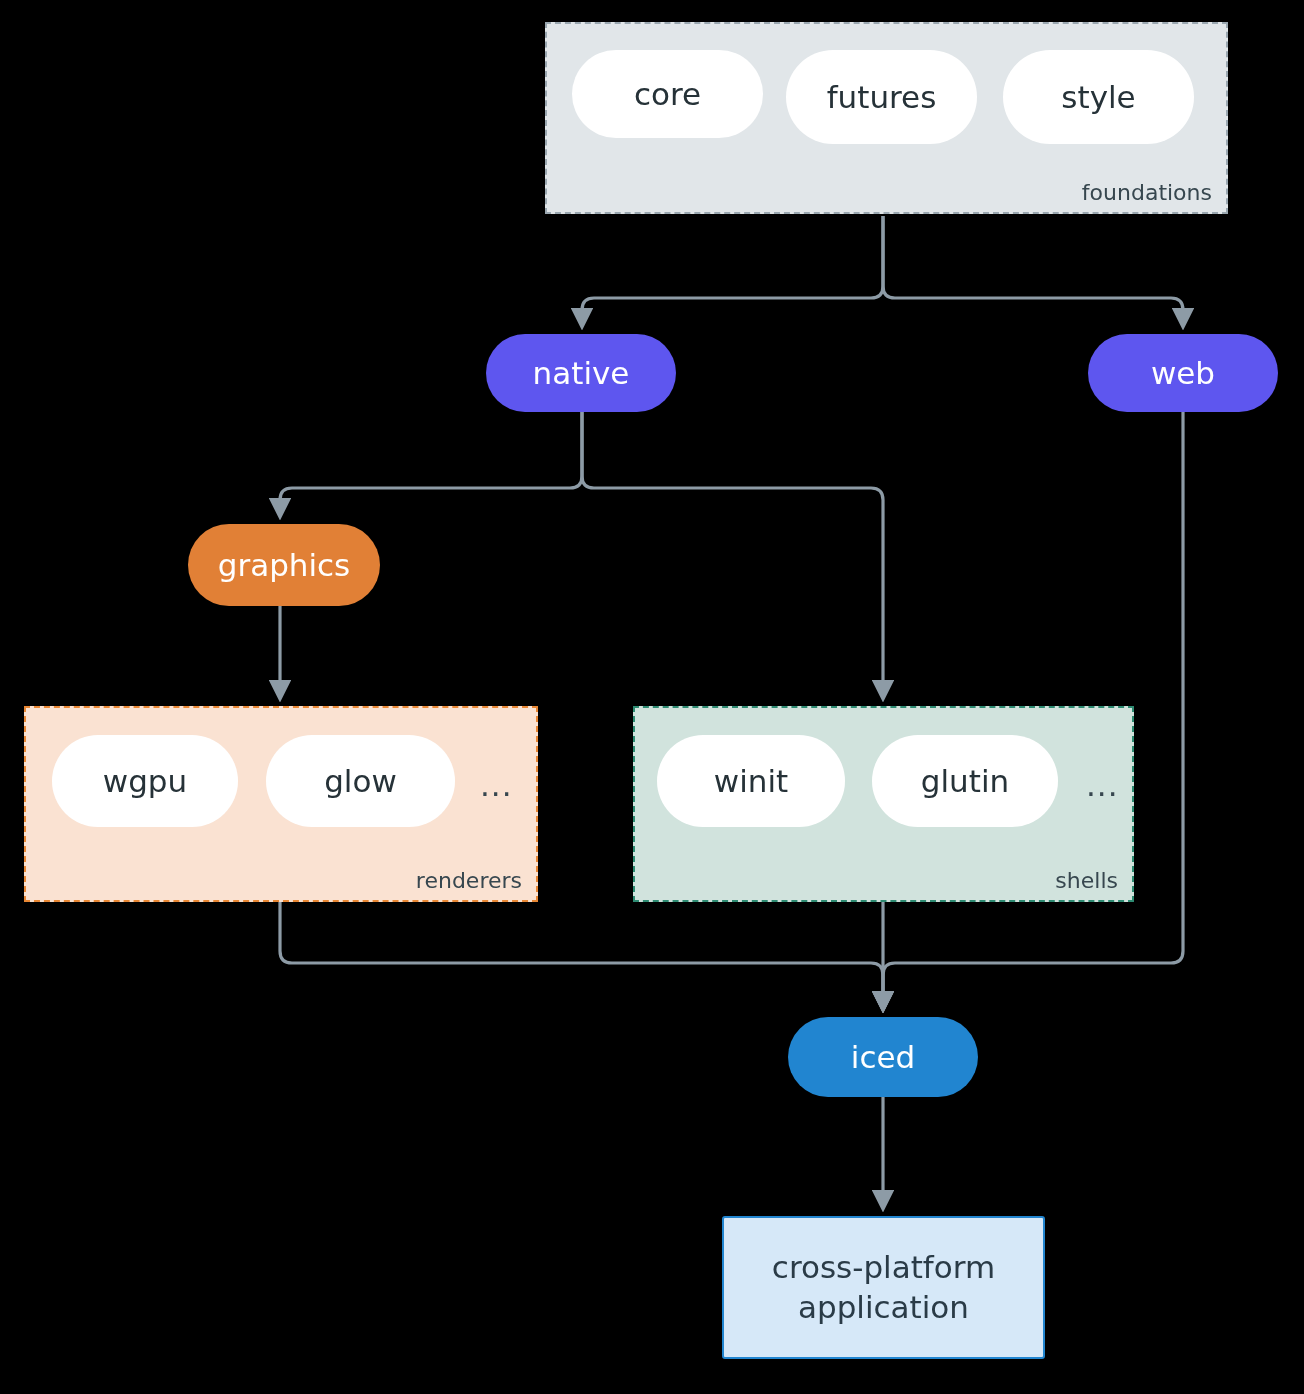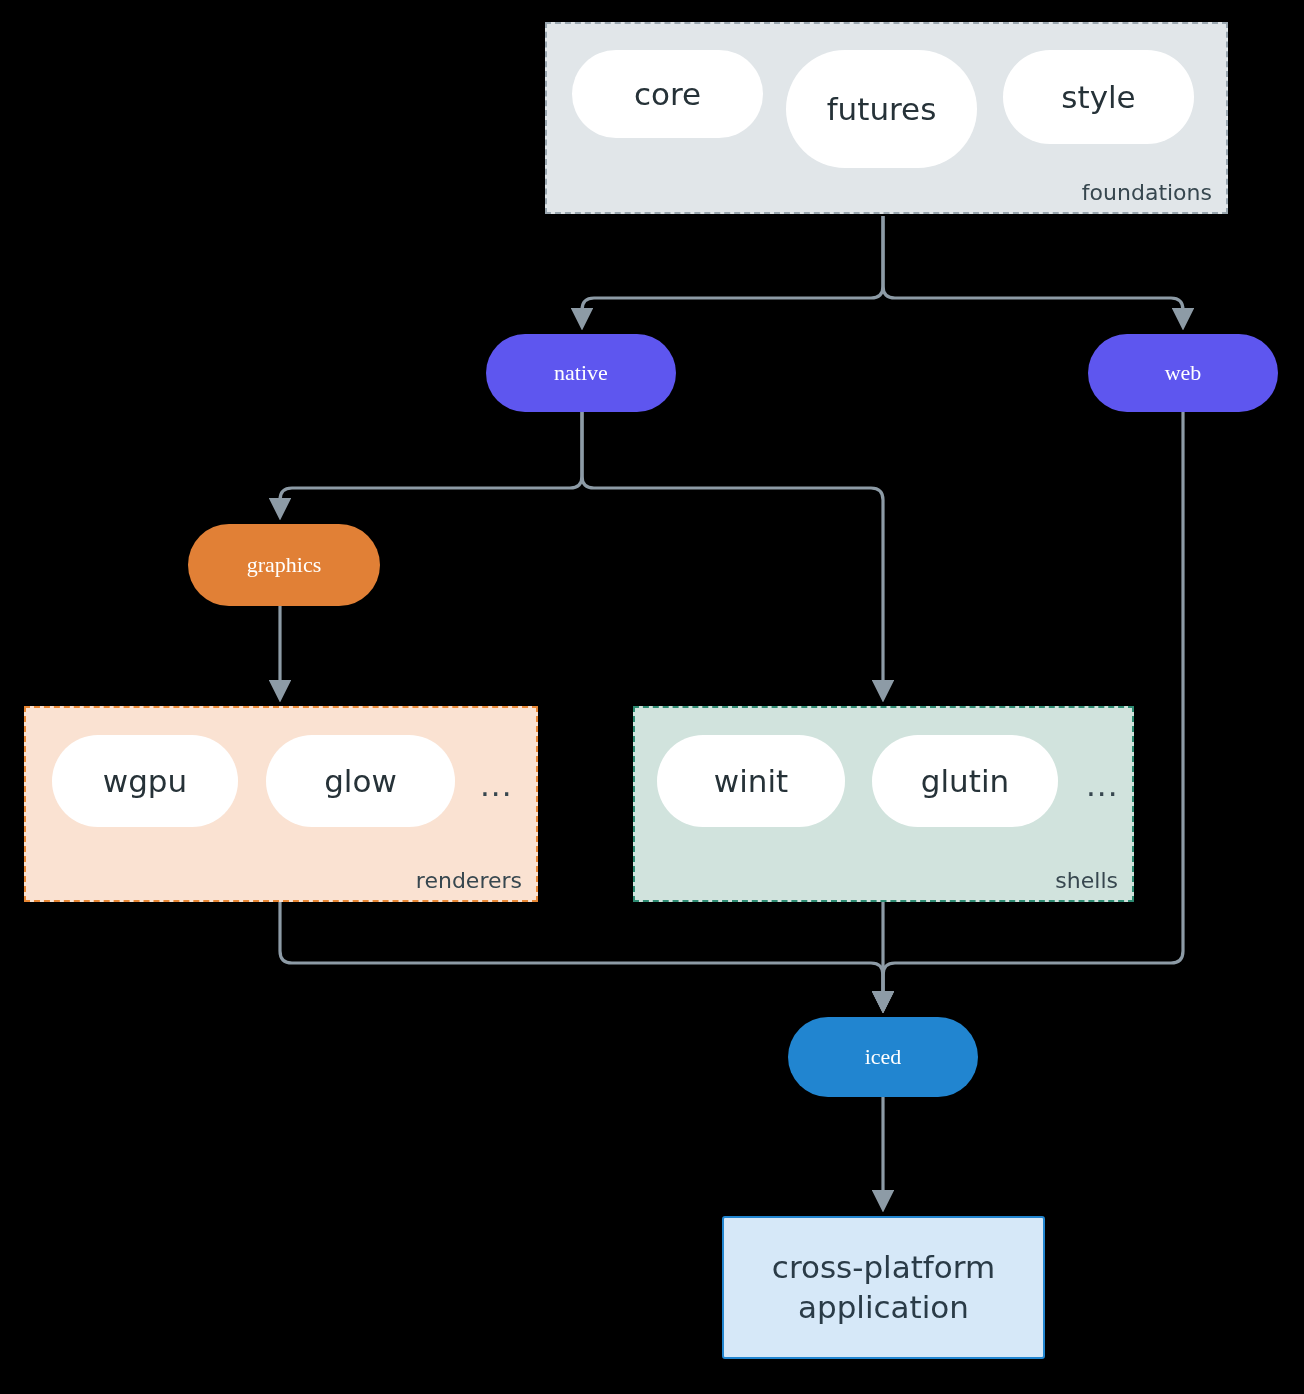--- a/index.html
+++ b/index.html
@@ -47,22 +47,21 @@
     border-radius: 9999px;
     white-space: nowrap;
   }
   .pill-white {
     background: #ffffff;
     color: #263238;
     font-size: 31px;
   }
   .pill-solid {
     color: #ffffff;
-    font-size: 22px;
-    font-family: Liberation Serif, serif;
+    font-size: 31px;
   }
   .ellipsis {
     position: absolute;
     font-size: 31px;
     color: #37474f;
     line-height: 1;
     letter-spacing: 1px;
   }
   .rect-node {
     position: absolute;
@@ -88,21 +87,21 @@
     border: 2px dashed #e88734;
   }
   #cluster-shells {
     left: 633px; top: 706px; width: 501px; height: 196px;
     background: #d1e3dd;
     border: 2px dashed #2e8b72;
   }
 
   
   #node-core    { left: 572px;  top: 50px;  width: 191px; height: 88px; }
-  #node-futures { left: 786px;  top: 50px;  width: 191px; height: 118px; }
+  #node-futures { left: 786px;  top: 50px;  width: 191px; height: 94px; }
   #node-style   { left: 1003px; top: 50px;  width: 191px; height: 94px; }
 
   #node-native  { left: 486px;  top: 334px; width: 190px; height: 78px; background: #5e56ef; }
   #node-web     { left: 1088px; top: 334px; width: 190px; height: 78px; background: #5e56ef; }
   #node-graphics{ left: 188px;  top: 524px; width: 192px; height: 82px; background: #e18036; }
   #node-iced    { left: 788px;  top: 1017px; width: 190px; height: 80px; background: #2185d0; }
 
   #node-wgpu    { left: 52px;  top: 735px; width: 186px; height: 92px; }
   #node-glow    { left: 266px; top: 735px; width: 189px; height: 92px; }
   #node-winit   { left: 657px; top: 735px; width: 188px; height: 92px; }

